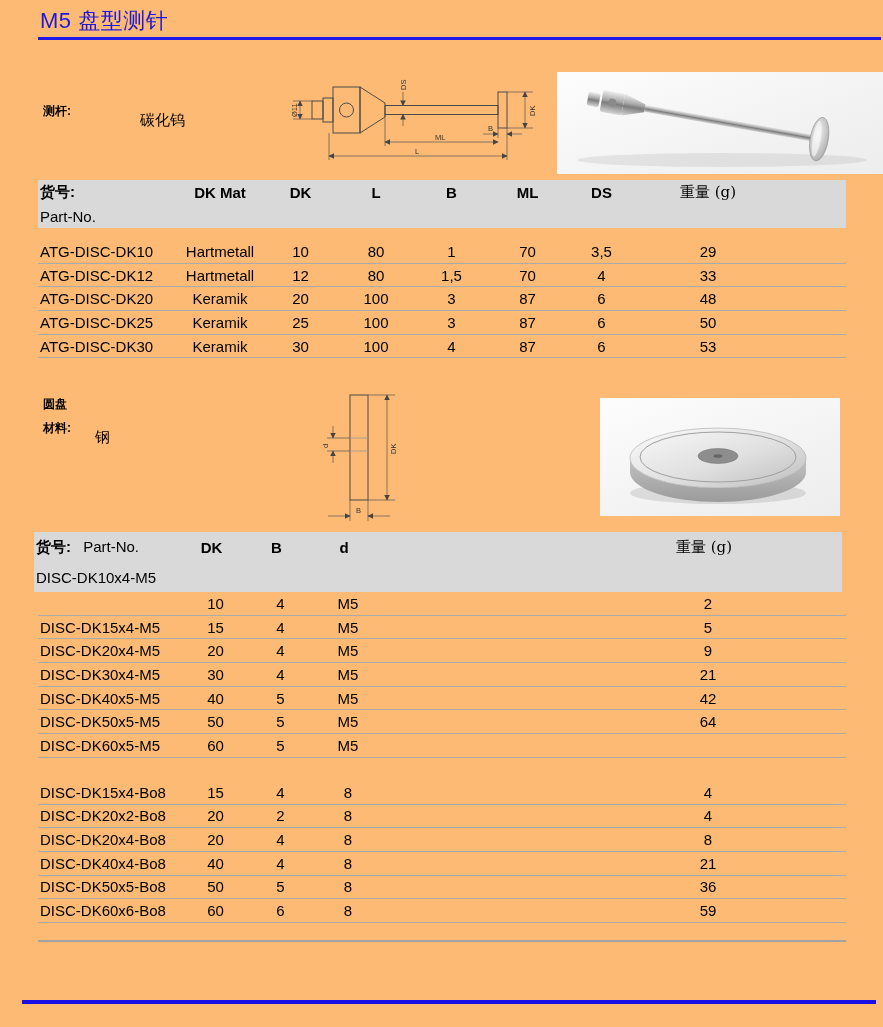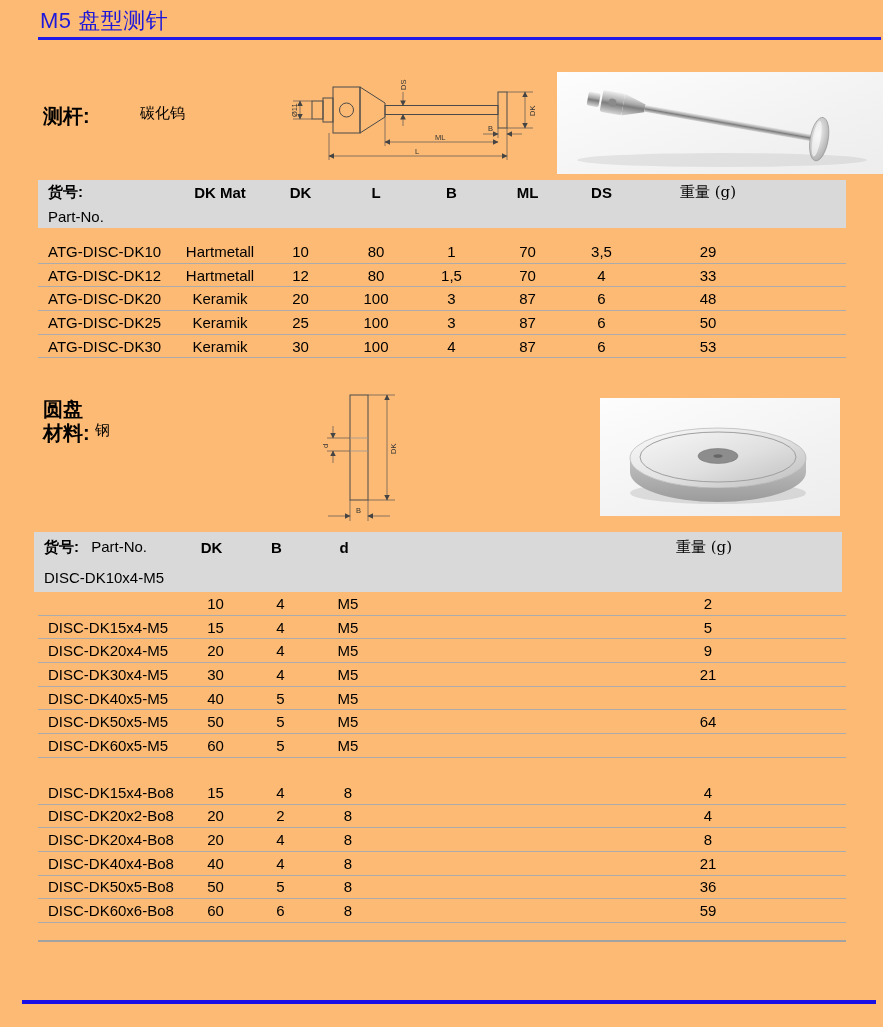--- a/index.html
+++ b/index.html
@@ -4,32 +4,32 @@
 <style>
   html,body{margin:0;padding:0;background:#fff;}
   #page{position:relative;width:883px;height:1027px;background:#fdba74;overflow:hidden;
         font-family:"Liberation Sans",sans-serif;color:#000;}
   .abs{position:absolute;}
   
   #title{left:40px;top:6px;font-size:22px;color:#1d18da;letter-spacing:.5px;}
   #rule-top{left:38px;right:2px;top:37px;height:3px;background:#2119e8;}
   #rule-bottom{left:22px;right:7px;top:1000px;height:4px;background:#1a10e6;}
   
-  .seclabel{font-weight:bold;font-size:20px;}
-  .matval{font-size:15px;font-family:"DejaVu Serif",serif;}
+  .seclabel{font-weight:bold;font-size:12px;}
+  .matval{font-size:15px;font-family:"DejaVu Serif",serif;margin-top:7px;}
   
   .thead{background:#d9d9d9;}
   .t1{display:grid;grid-template-columns:140px 84px 77px 74px 77px 75px 73px 140px 1fr;align-items:center;}
   .t2{display:grid;grid-template-columns:145px 65px 65px 70px 200px 250px 1fr;align-items:center;}
   .hrow1{height:24px;} .hrow2{height:24px;}
   .h2row1{height:30px;} .h2row2{height:30px;}
   .trow{height:22.7px;border-bottom:1px solid #ababab;font-size:15px;}
   .gap{height:23px;} .gap-end{height:17px;border-bottom:2px solid #a2a2a2;}
   .pad12{padding-top:12px;}
-  .c{text-align:center;} .l{text-align:left;padding-left:10px;}
+  .c{text-align:center;} .l{text-align:left;padding-left:2px;}
   .b{font-weight:bold;}
   .serif{font-family:"DejaVu Serif",serif;}
   .fs15{font-size:15px;}
   
   .photo{background:linear-gradient(160deg,#fdfdfd 0%,#f1f1f1 70%,#ededed 100%);}
   svg text{font-family:"Liberation Sans",sans-serif;}
 </style>
 </head>
 <body>
 
@@ -285,20 +285,21 @@
       <div class="c">M5</div>
       <div></div>
       <div class="c">21</div>
     </div>
     <div class="t2 trow">
       <div class="l">DISC-DK40x5-M5</div>
       <div class="c">40</div>
       <div class="c">5</div>
       <div class="c">M5</div>
       <div></div>
+      <div class="c">42</div>
     </div>
     <div class="t2 trow">
       <div class="l">DISC-DK50x5-M5</div>
       <div class="c">50</div>
       <div class="c">5</div>
       <div class="c">M5</div>
       <div></div>
       <div class="c">64</div>
     </div>
     <div class="t2 trow">

